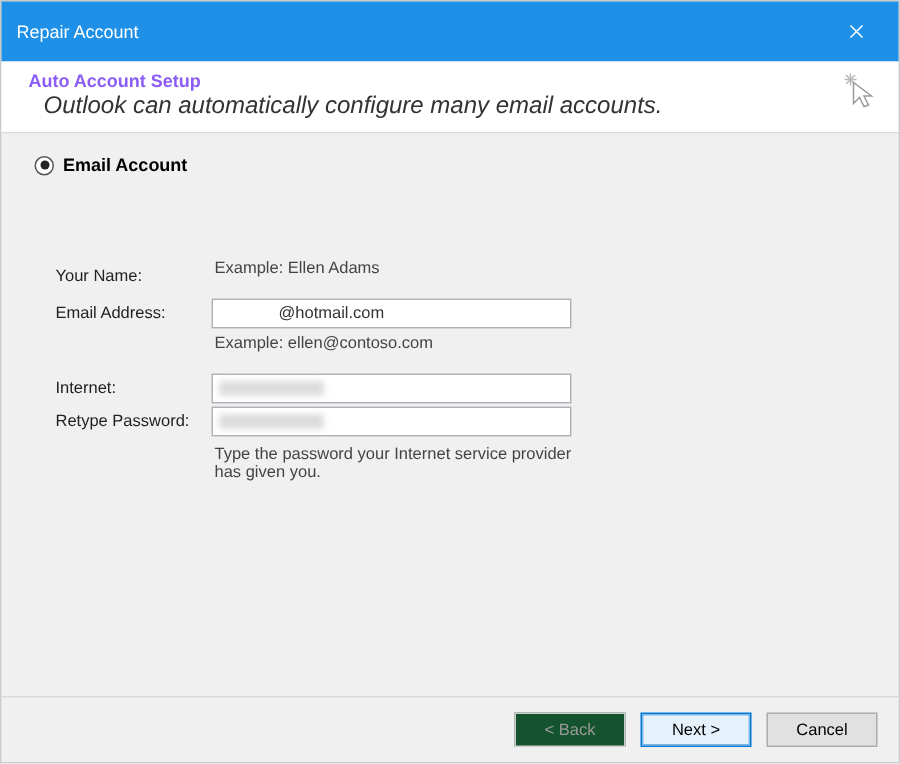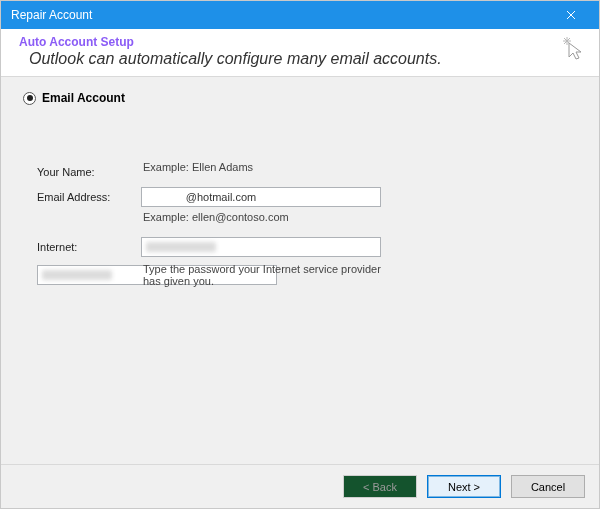--- a/index.html
+++ b/index.html
@@ -16,21 +16,21 @@
   .window {
     width: 600px;
     height: 509px;
     border: 1px solid #c9c9c9;
     display: flex;
     flex-direction: column;
     background: #f0f0f0;
   }
   
   .titlebar {
-    height: 28px;
+    height: 40px;
     background: #1e90e8;
     color: #fff;
     display: flex;
     align-items: center;
     padding: 0 8px 0 10px;
     font-size: 12px;
     justify-content: center;
   }
   .titlebar .title { flex: 1; }
   .titlebar .close {
@@ -231,20 +231,21 @@
 
       <div class="label">Email Address:</div>
       <input class="field" type="text" value="             @hotmail.com" style="">
       <div class="hint">Example: ellen@contoso.com</div>
 
       <div class="label">Internet:</div>
       <div class="pwfield">
           <span class="blur"></span>
         </div>
 
+      <div class="label">Retype Password:</div>
       <div class="pwfield">
           <span class="blur"></span>
         </div>
 
       <div class="hint last" style="grid-column:2; padding-top:4px;">Type the password your Internet service provider has given you.</div>
     </div>
 
 
   </div>
 

